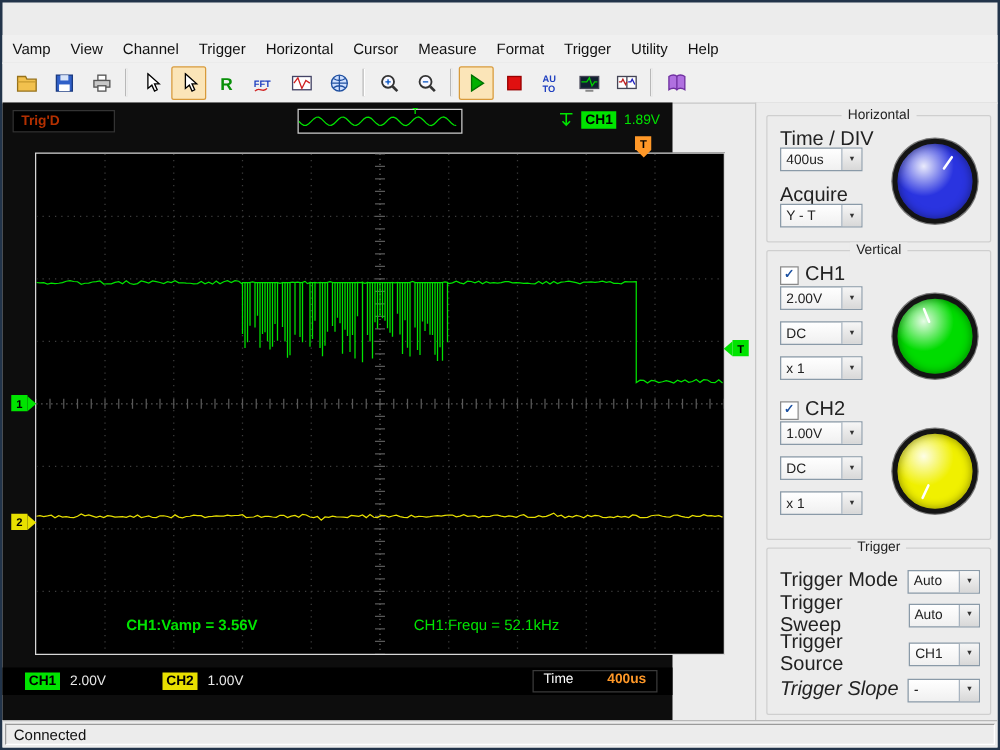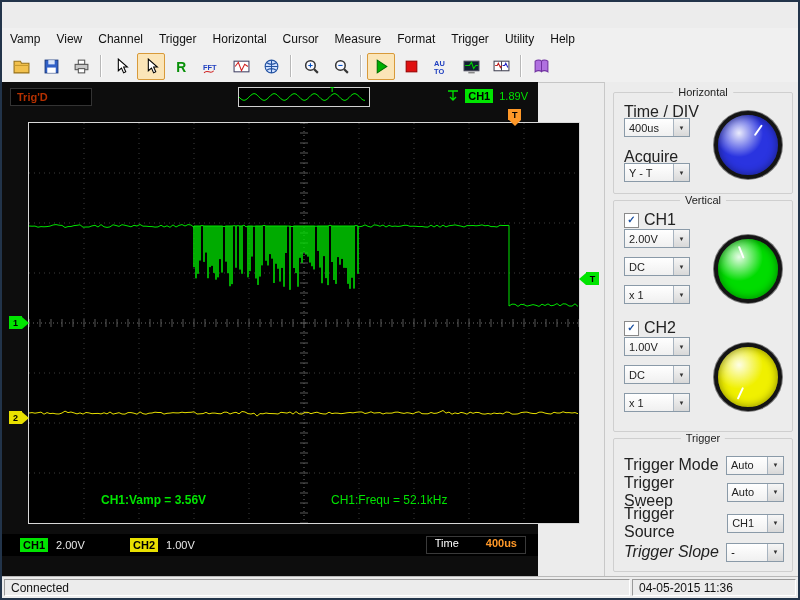--- a/index.html
+++ b/index.html
@@ -401,15 +401,14 @@
                 <span class="combo-arrow">▼</span>
               </div>
             </div>
           </div>
       </div>
     </div>
   </div>
 
   <div class="statusbar">
     <div class="sbcell grow">Connected</div>
-    <div class="sbcell date">04-05-2015 11:36</div>
   </div>
 </div>
 
 </body></html>

